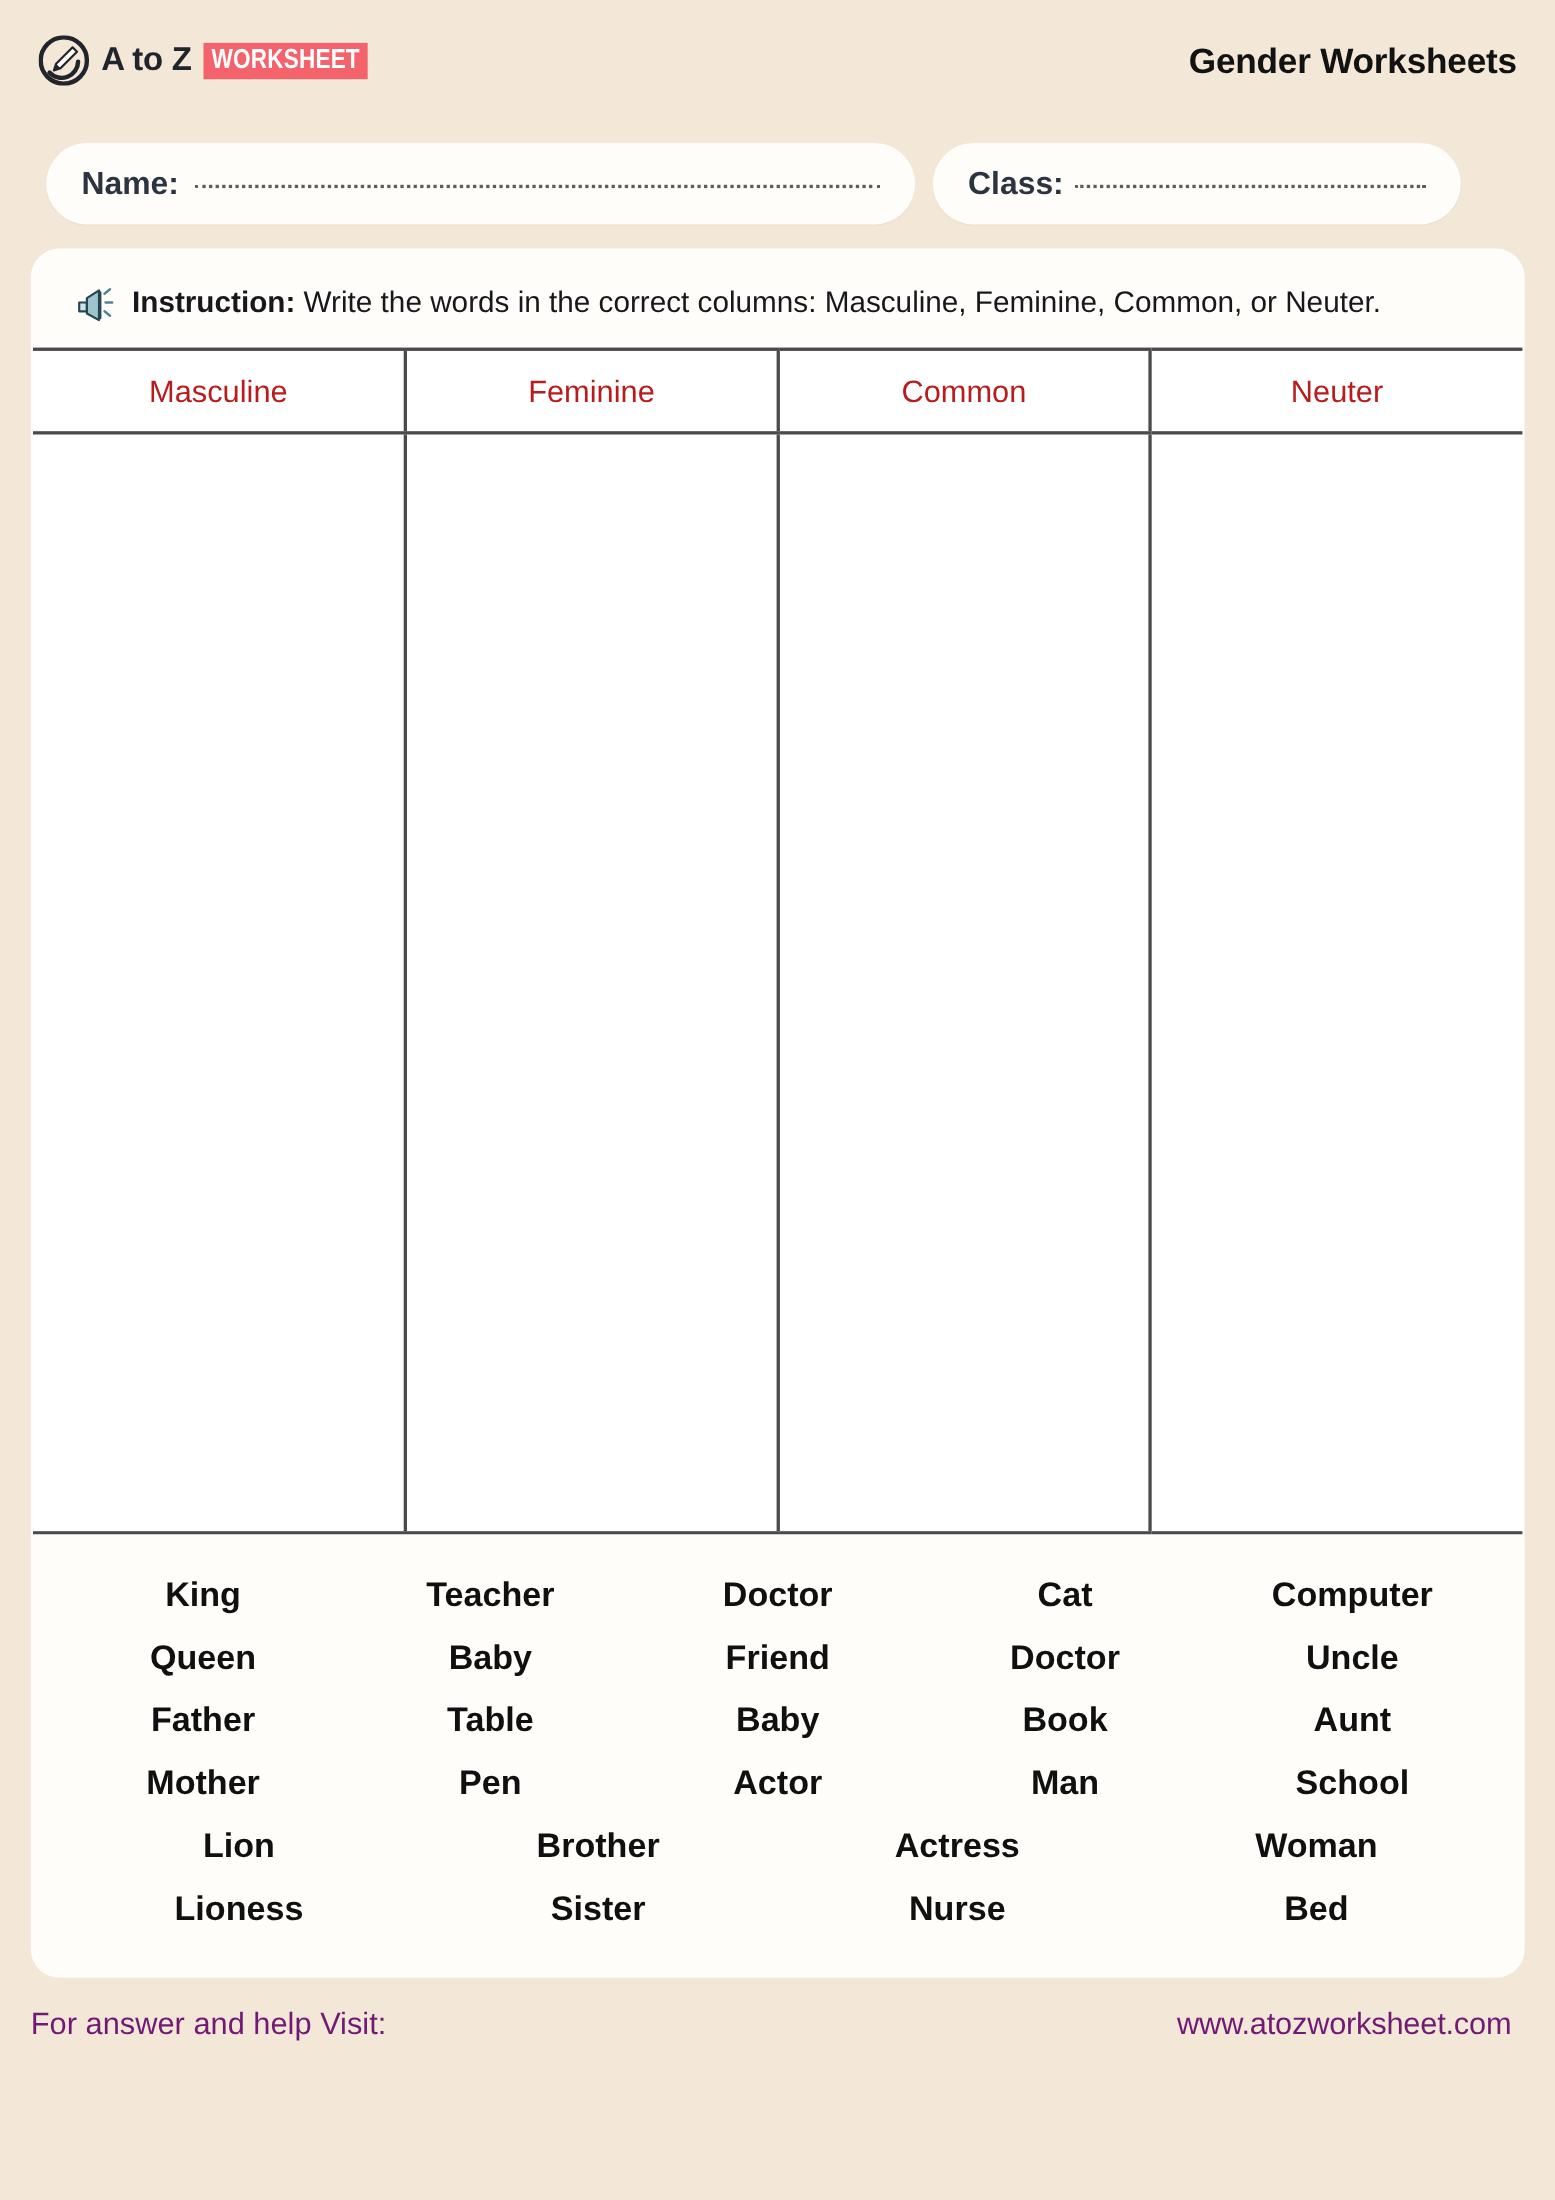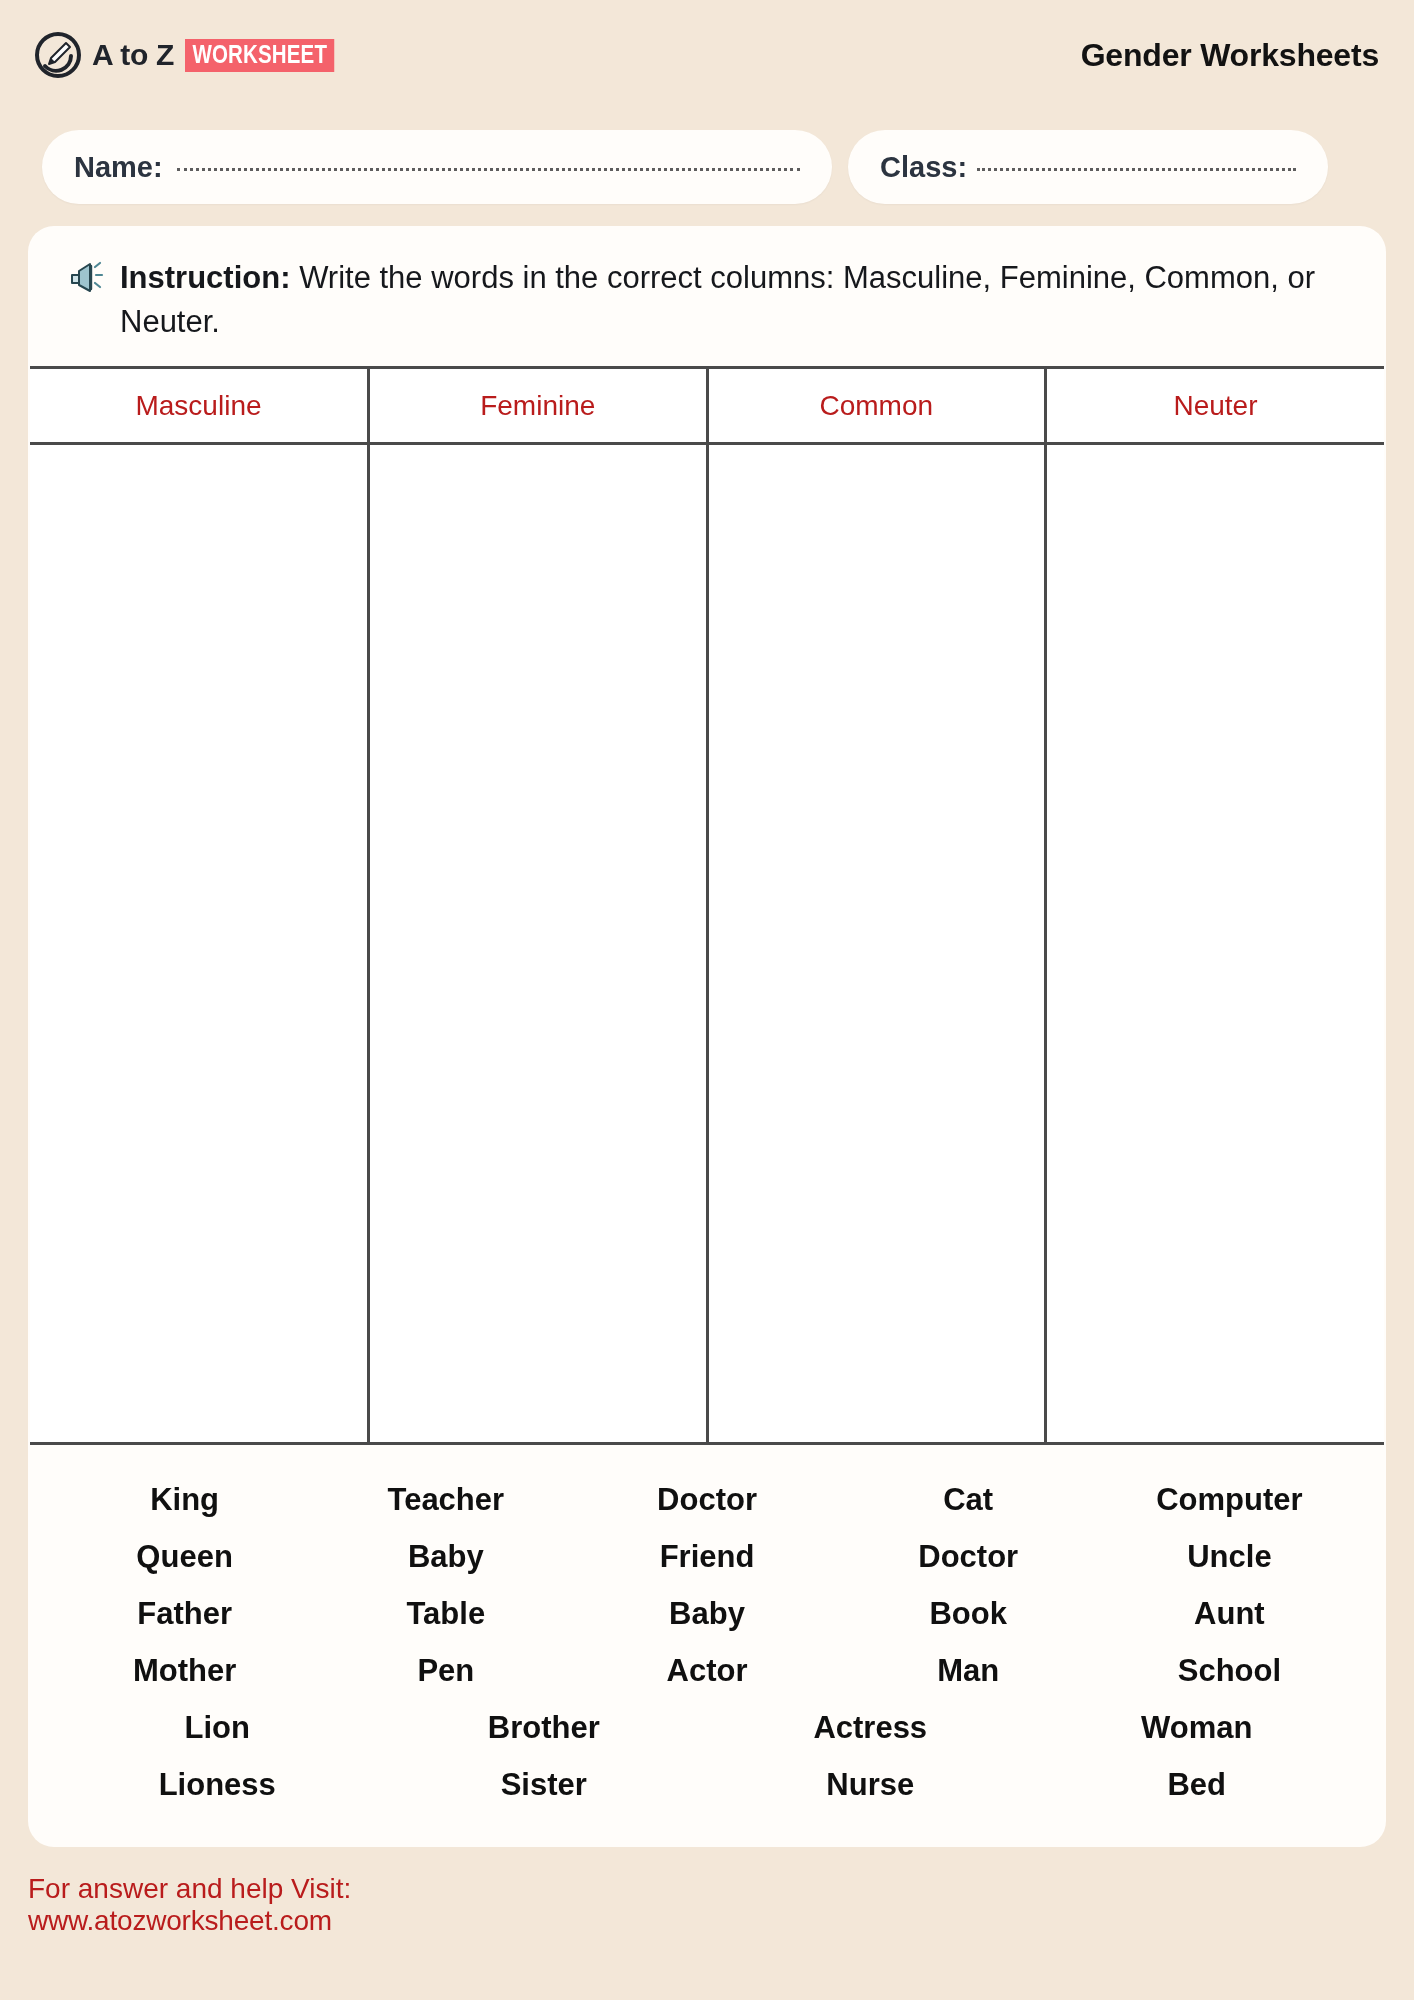--- a/index.html
+++ b/index.html
@@ -125,24 +125,25 @@
   }
 
   .megaphone {
     width: 34px;
     height: 32px;
     flex: 0 0 34px;
     margin-top: 5px;
   }
 
   .instruction-text {
-    font-size: 31px;
+    font-size: 27px;
     line-height: 1.42;
     color: #16181c;
     padding-left: 2px;
+    text-align: center;
   }
 
   .instruction-text .label {
     font-weight: bold;
   }
 
   .instruction-text .body {
     font-weight: normal;
   }
 
@@ -200,26 +201,25 @@
     text-align: center;
     font-size: 31px;
     line-height: 1.84;
     color: #101010;
     white-space: nowrap;
   }
 
   
   .footer {
     display: flex;
-    align-items: flex-start;
+    align-items: flex-end;
     justify-content: space-between;
     padding: 26px 12px 0 0;
     font-size: 28px;
-    color: #b91c1c;
-    flex-direction: column;
+    color: #701a75;
   }
 
   .footer .url { letter-spacing: -0.2px; }
 </style>
 </head>
 <body>
 
 <div class="page">
 
   <div class="header">

